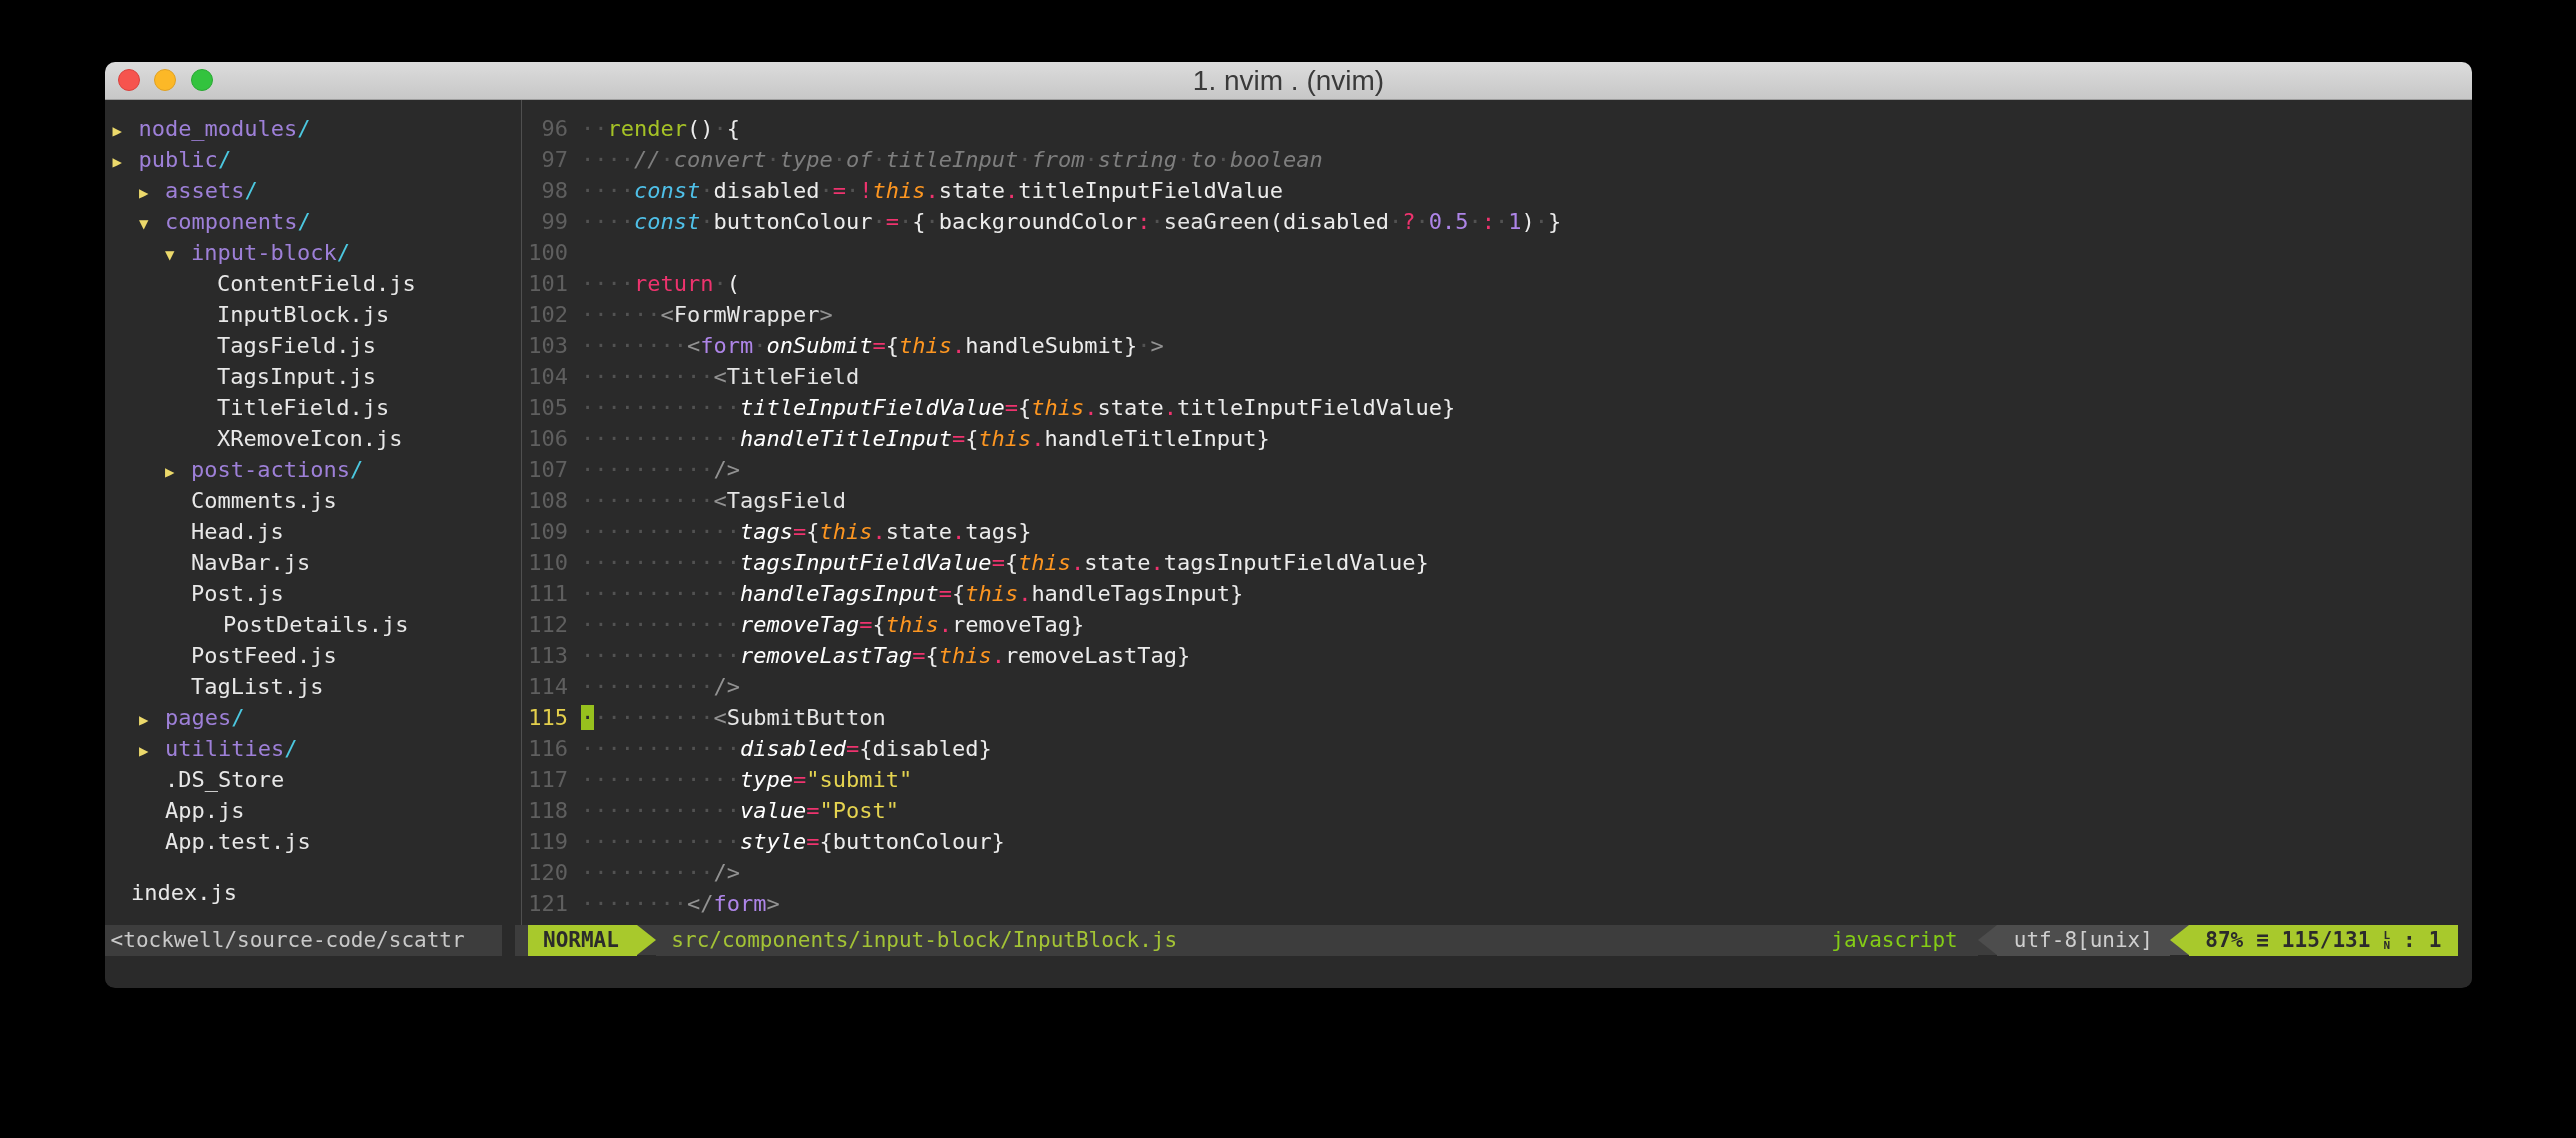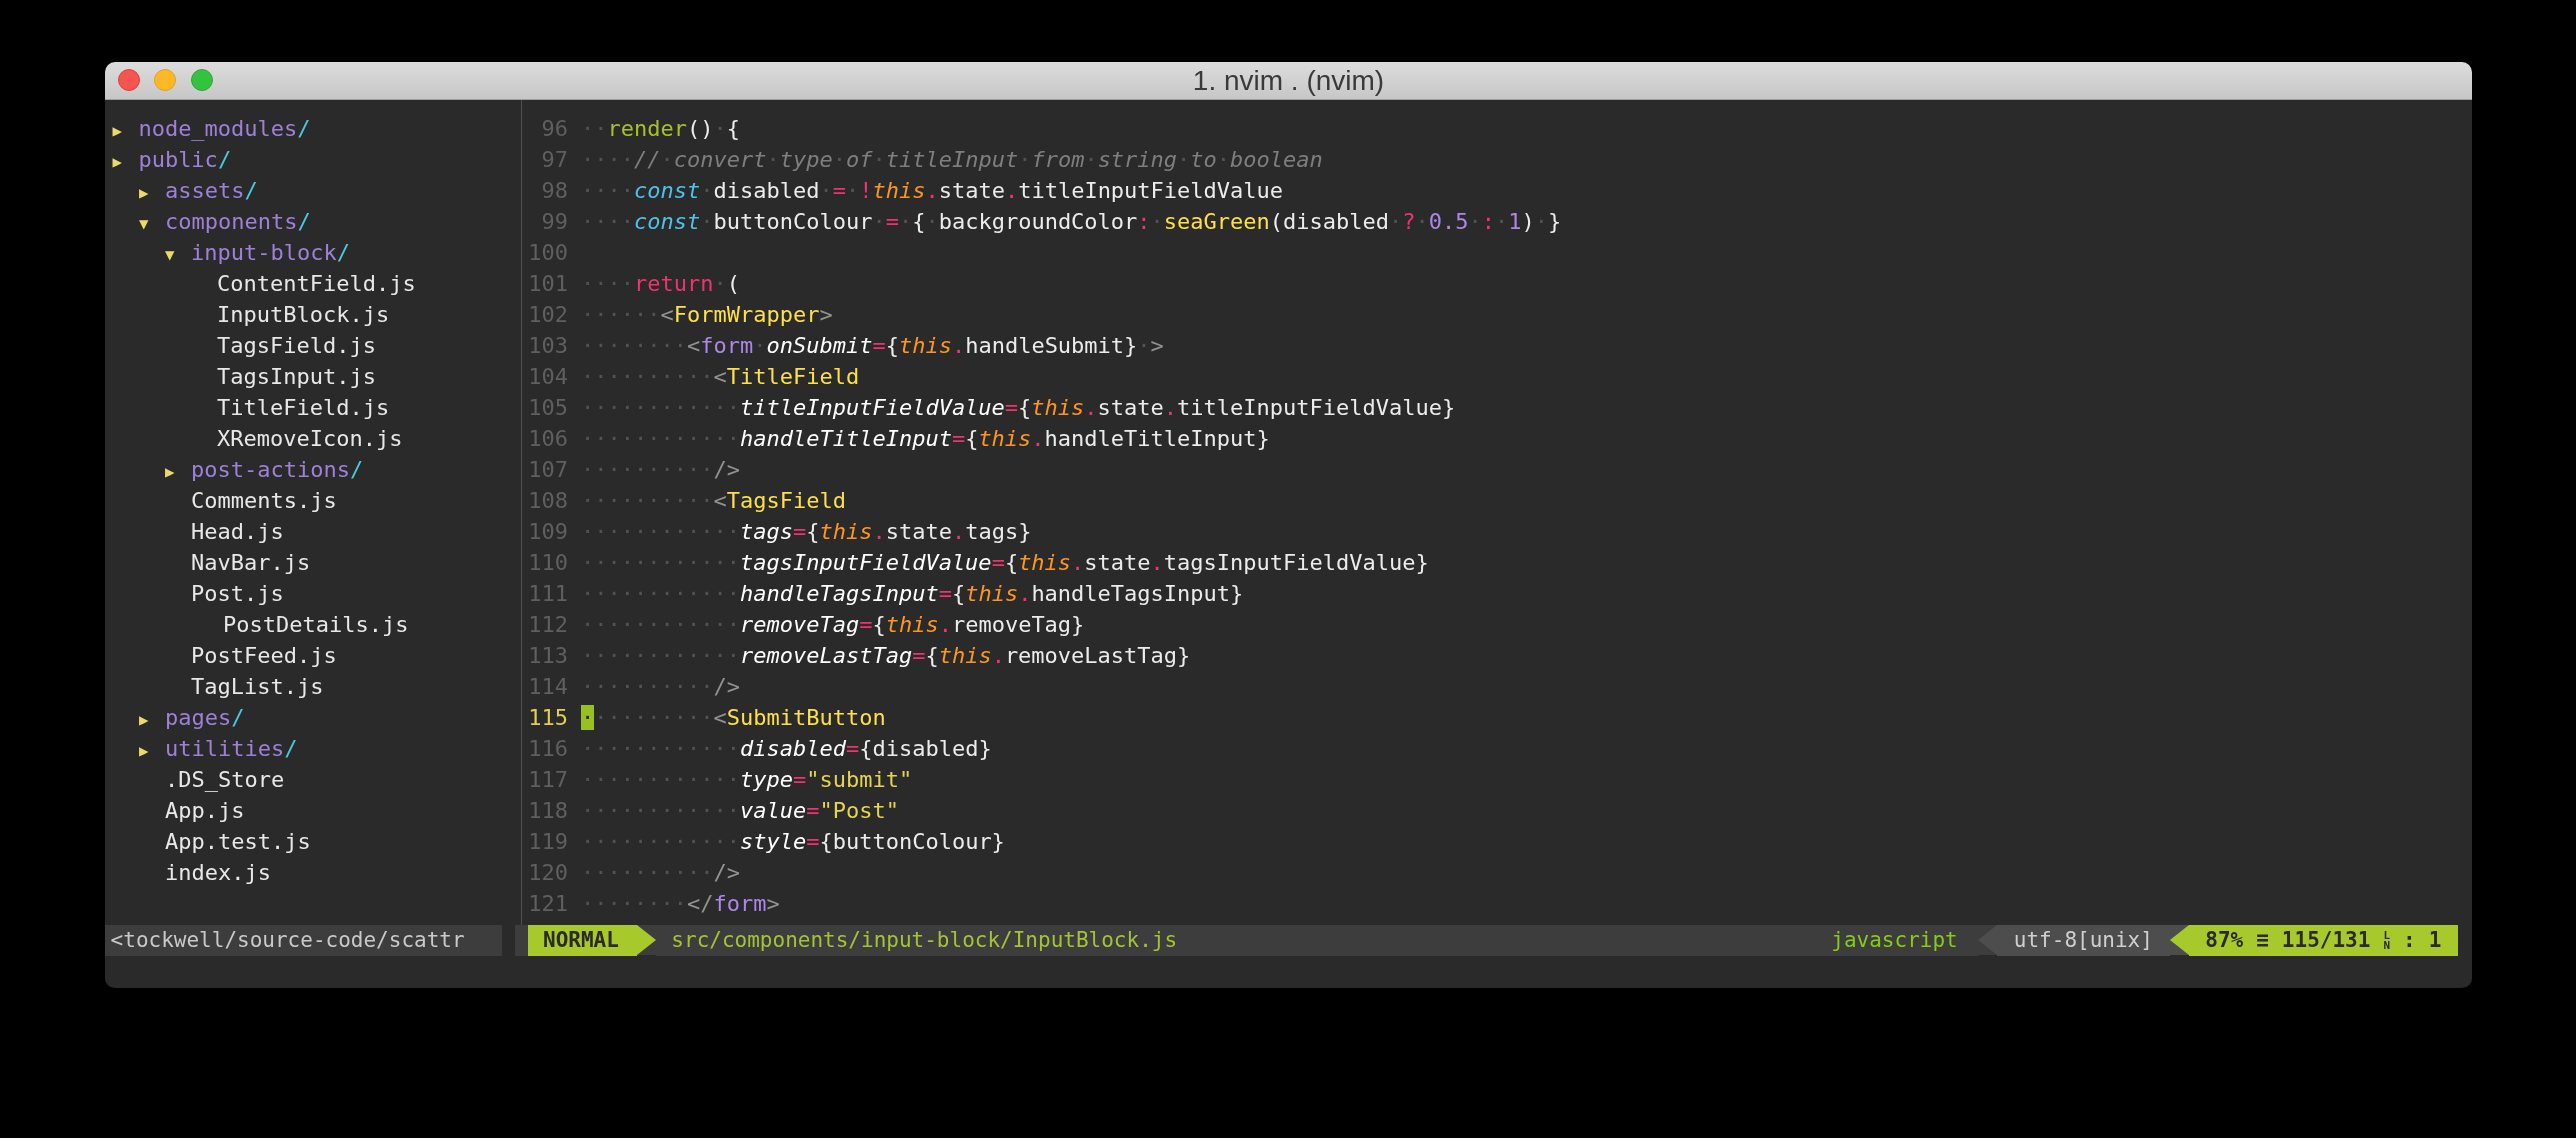--- a/index.html
+++ b/index.html
@@ -37,21 +37,21 @@
 
   
   .cl{height:31px;line-height:31px;font-size:22px;white-space:pre;}
   .ln{display:inline-block;width:40px;text-align:right;margin-right:13px;color:#5f5f5f;}
   .cur-line .ln{color:#e3cf4c;}
   .ws{color:#525252;}
   .ws.cur{background:#97c11e;color:#2a2a2a;}
   .c-w{color:#ececec;}
   .c-pk{color:#ee336e;}
   .c-bl{color:#4fc0e8;font-style:italic;}
-  .c-blf{color:#fde047;margin-top:12px;}
+  .c-blf{color:#e5e5e5;margin-top:12px;}
   .c-or{color:#fd9621;font-style:italic;}
   .c-pu{color:#ae85e8;}
   .c-gr{color:#929292;}
   .c-cm{color:#7e7e7e;font-style:italic;}
   .c-fn{color:#a5c226;}
   .c-st{color:#e5d450;}
   .c-at{color:#ffffff;font-style:italic;}
 
   
   .statusbar{display:flex;height:31px;line-height:31px;font-size:21px;padding-right:14px;background:#2a2a2a;}
@@ -104,21 +104,21 @@
         <div class="trow" style="padding-left: 60px;"><span class="findent"></span><span class="fname">NavBar.js</span></div>
         <div class="trow" style="padding-left: 60px;"><span class="findent"></span><span class="fname">Post.js</span></div>
         <div class="trow" style="padding-left: 92px;"><span class="findent"></span><span class="fname">PostDetails.js</span></div>
         <div class="trow" style="padding-left: 60px;"><span class="findent"></span><span class="fname">PostFeed.js</span></div>
         <div class="trow" style="padding-left: 60px;"><span class="findent"></span><span class="fname">TagList.js</span></div>
         <div class="trow" style="padding-left: 34px;"><span class="arrow">▶</span><span class="dirname">pages</span><span class="slash">/</span></div>
         <div class="trow" style="padding-left: 34px;"><span class="arrow">▶</span><span class="dirname">utilities</span><span class="slash">/</span></div>
         <div class="trow" style="padding-left: 34px;"><span class="findent"></span><span class="fname">.DS_Store</span></div>
         <div class="trow" style="padding-left: 34px;"><span class="findent"></span><span class="fname">App.js</span></div>
         <div class="trow" style="padding-left: 34px;"><span class="findent"></span><span class="fname">App.test.js</span></div>
-        <div class="trow" style="padding-left: 34px;"><span class="findent"></span><span class="fname">index.js</span></div>
+        <div class="trow" style=" margin-top: 20px;"><span class="findent"></span><span class="fname">index.js</span></div>
       </div>
     <div class="vsep"></div>
     <div class="editpane">
         <div class="cl"><span class="ln">96</span><span class="ws">··</span><span class="c-fn">render</span><span class="c-w">()</span><span class="ws">·</span><span class="c-w">{</span></div>
         <div class="cl"><span class="ln">97</span><span class="ws">····</span><span class="c-cm">//</span><span class="ws">·</span><span class="c-cm">convert</span><span class="ws">·</span><span class="c-cm">type</span><span class="ws">·</span><span class="c-cm">of</span><span class="ws">·</span><span class="c-cm">titleInput</span><span class="ws">·</span><span class="c-cm">from</span><span class="ws">·</span><span class="c-cm">string</span><span class="ws">·</span><span class="c-cm">to</span><span class="ws">·</span><span class="c-cm">boolean</span></div>
         <div class="cl"><span class="ln">98</span><span class="ws">····</span><span class="c-bl">const</span><span class="ws">·</span><span class="c-w">disabled</span><span class="ws">·</span><span class="c-pk">=</span><span class="ws">·</span><span class="c-pk">!</span><span class="c-or">this</span><span class="c-pk">.</span><span class="c-w">state</span><span class="c-pk">.</span><span class="c-w">titleInputFieldValue</span></div>
         <div class="cl"><span class="ln">99</span><span class="ws">····</span><span class="c-bl">const</span><span class="ws">·</span><span class="c-w">buttonColour</span><span class="ws">·</span><span class="c-pk">=</span><span class="ws">·</span><span class="c-w">{</span><span class="ws">·</span><span class="c-w">backgroundColor</span><span class="c-pk">:</span><span class="ws">·</span><span class="c-blf">seaGreen</span><span class="c-w">(disabled</span><span class="ws">·</span><span class="c-pk">?</span><span class="ws">·</span><span class="c-pu">0.5</span><span class="ws">·</span><span class="c-pk">:</span><span class="ws">·</span><span class="c-pu">1</span><span class="c-w">)</span><span class="ws">·</span><span class="c-w">}</span></div>
         <div class="cl"><span class="ln">100</span></div>
         <div class="cl"><span class="ln">101</span><span class="ws">····</span><span class="c-pk">return</span><span class="ws">·</span><span class="c-w">(</span></div>
         <div class="cl"><span class="ln">102</span><span class="ws">······</span><span class="c-gr">&lt;</span><span class="c-blf">FormWrapper</span><span class="c-gr">&gt;</span></div>

